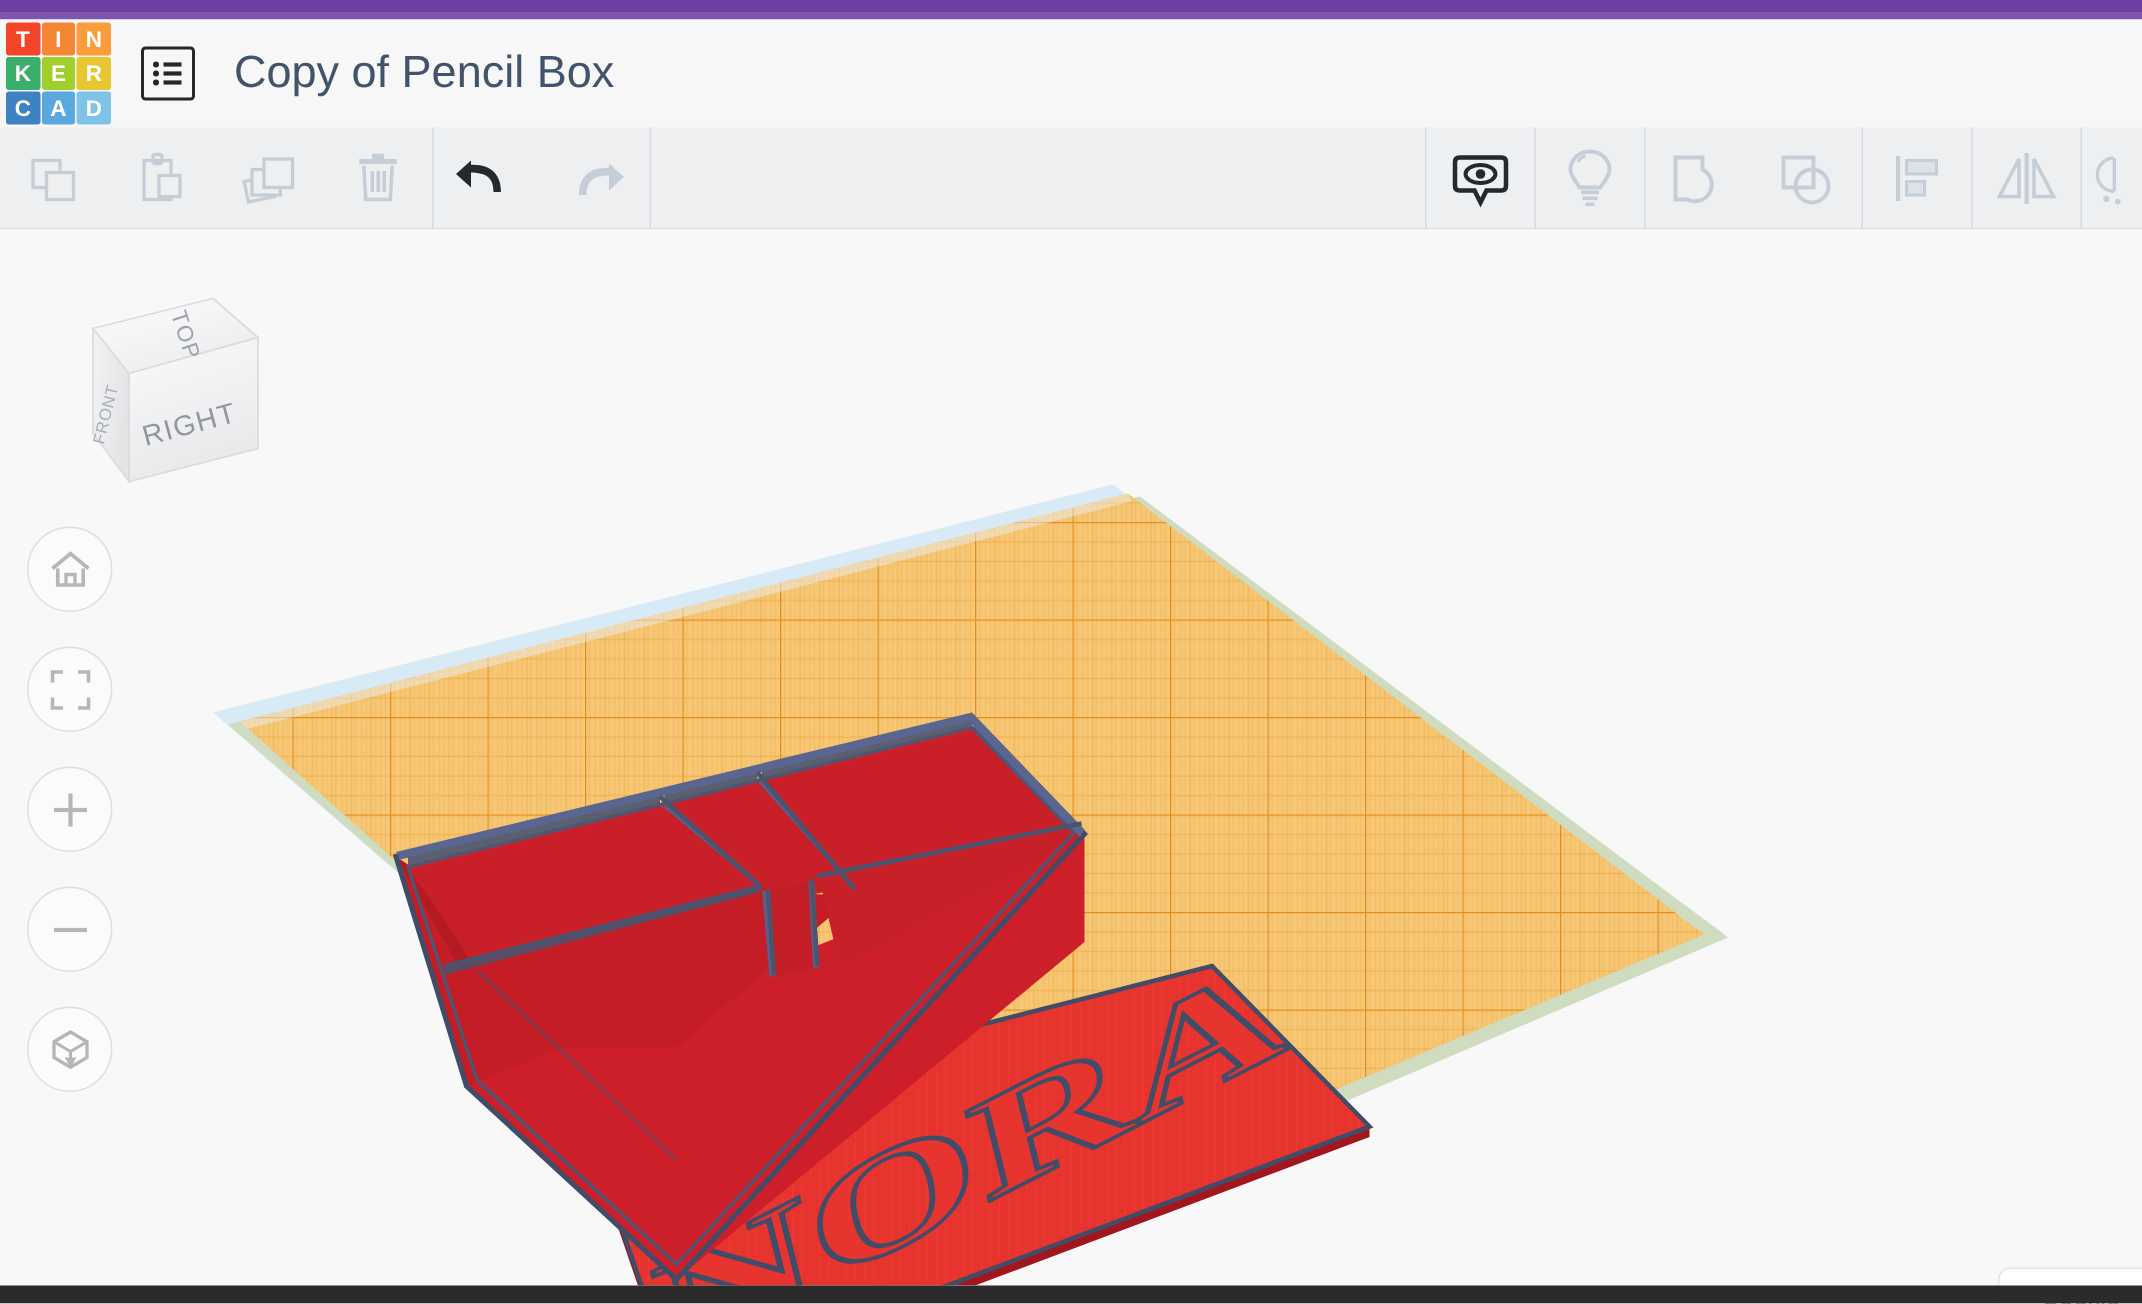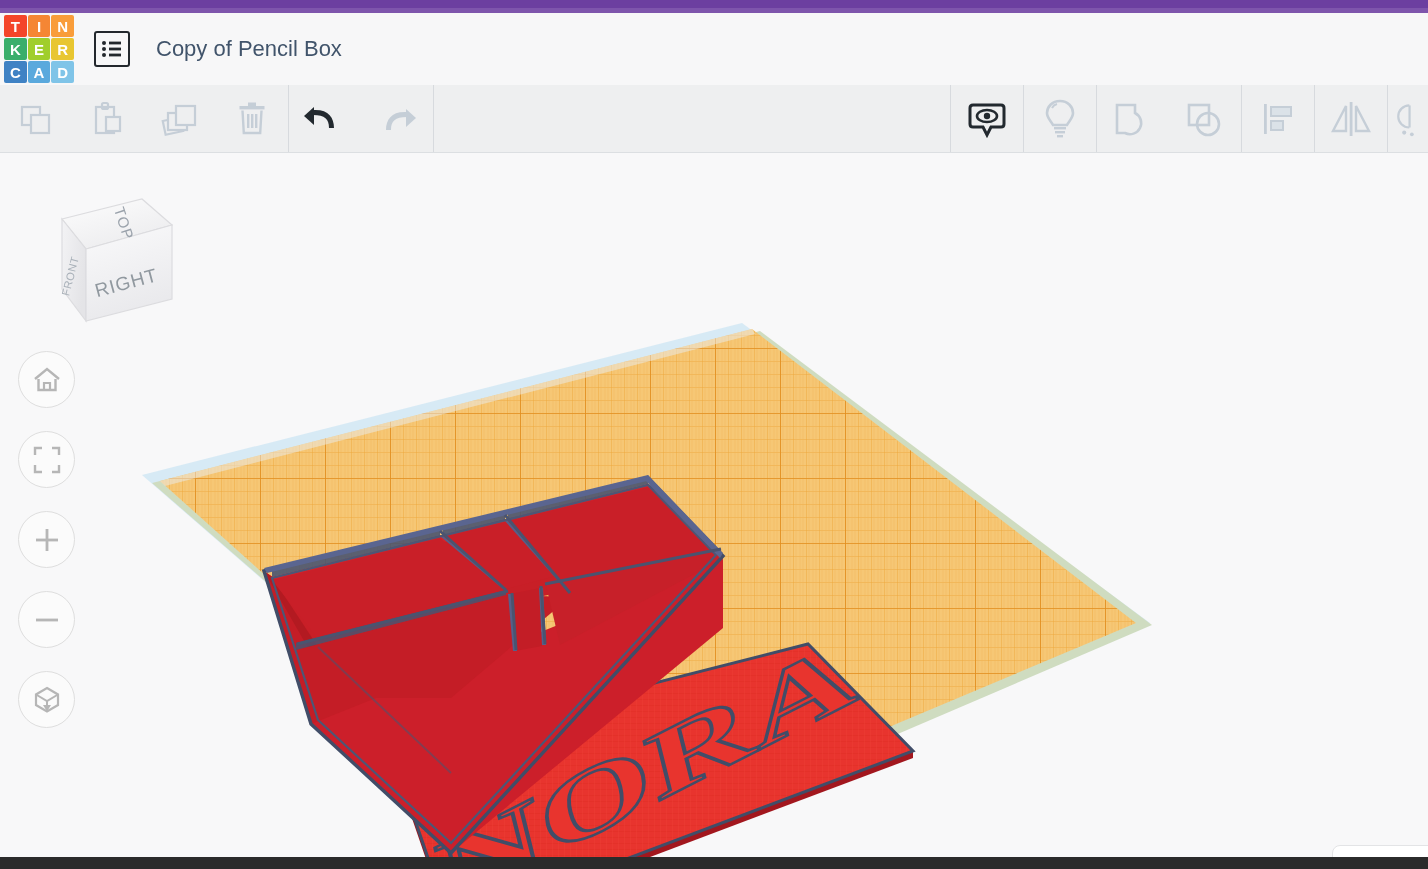--- a/index.html
+++ b/index.html
@@ -77,21 +77,21 @@
     border-radius: 3px;
     margin-left: 20px;
     flex: none;
     display: flex;
     align-items: center;
     justify-content: center;
   }
 
   .doc-title {
     margin-left: 26px;
-    font-size: 22px;
+    font-size: 30px;
     color: #41546b;
     font-family: "Liberation Sans", sans-serif;
     white-space: nowrap;
   }
 
   
   .toolbar {
     position: absolute;
     left: 0; top: 85px;
     width: 1428px;

